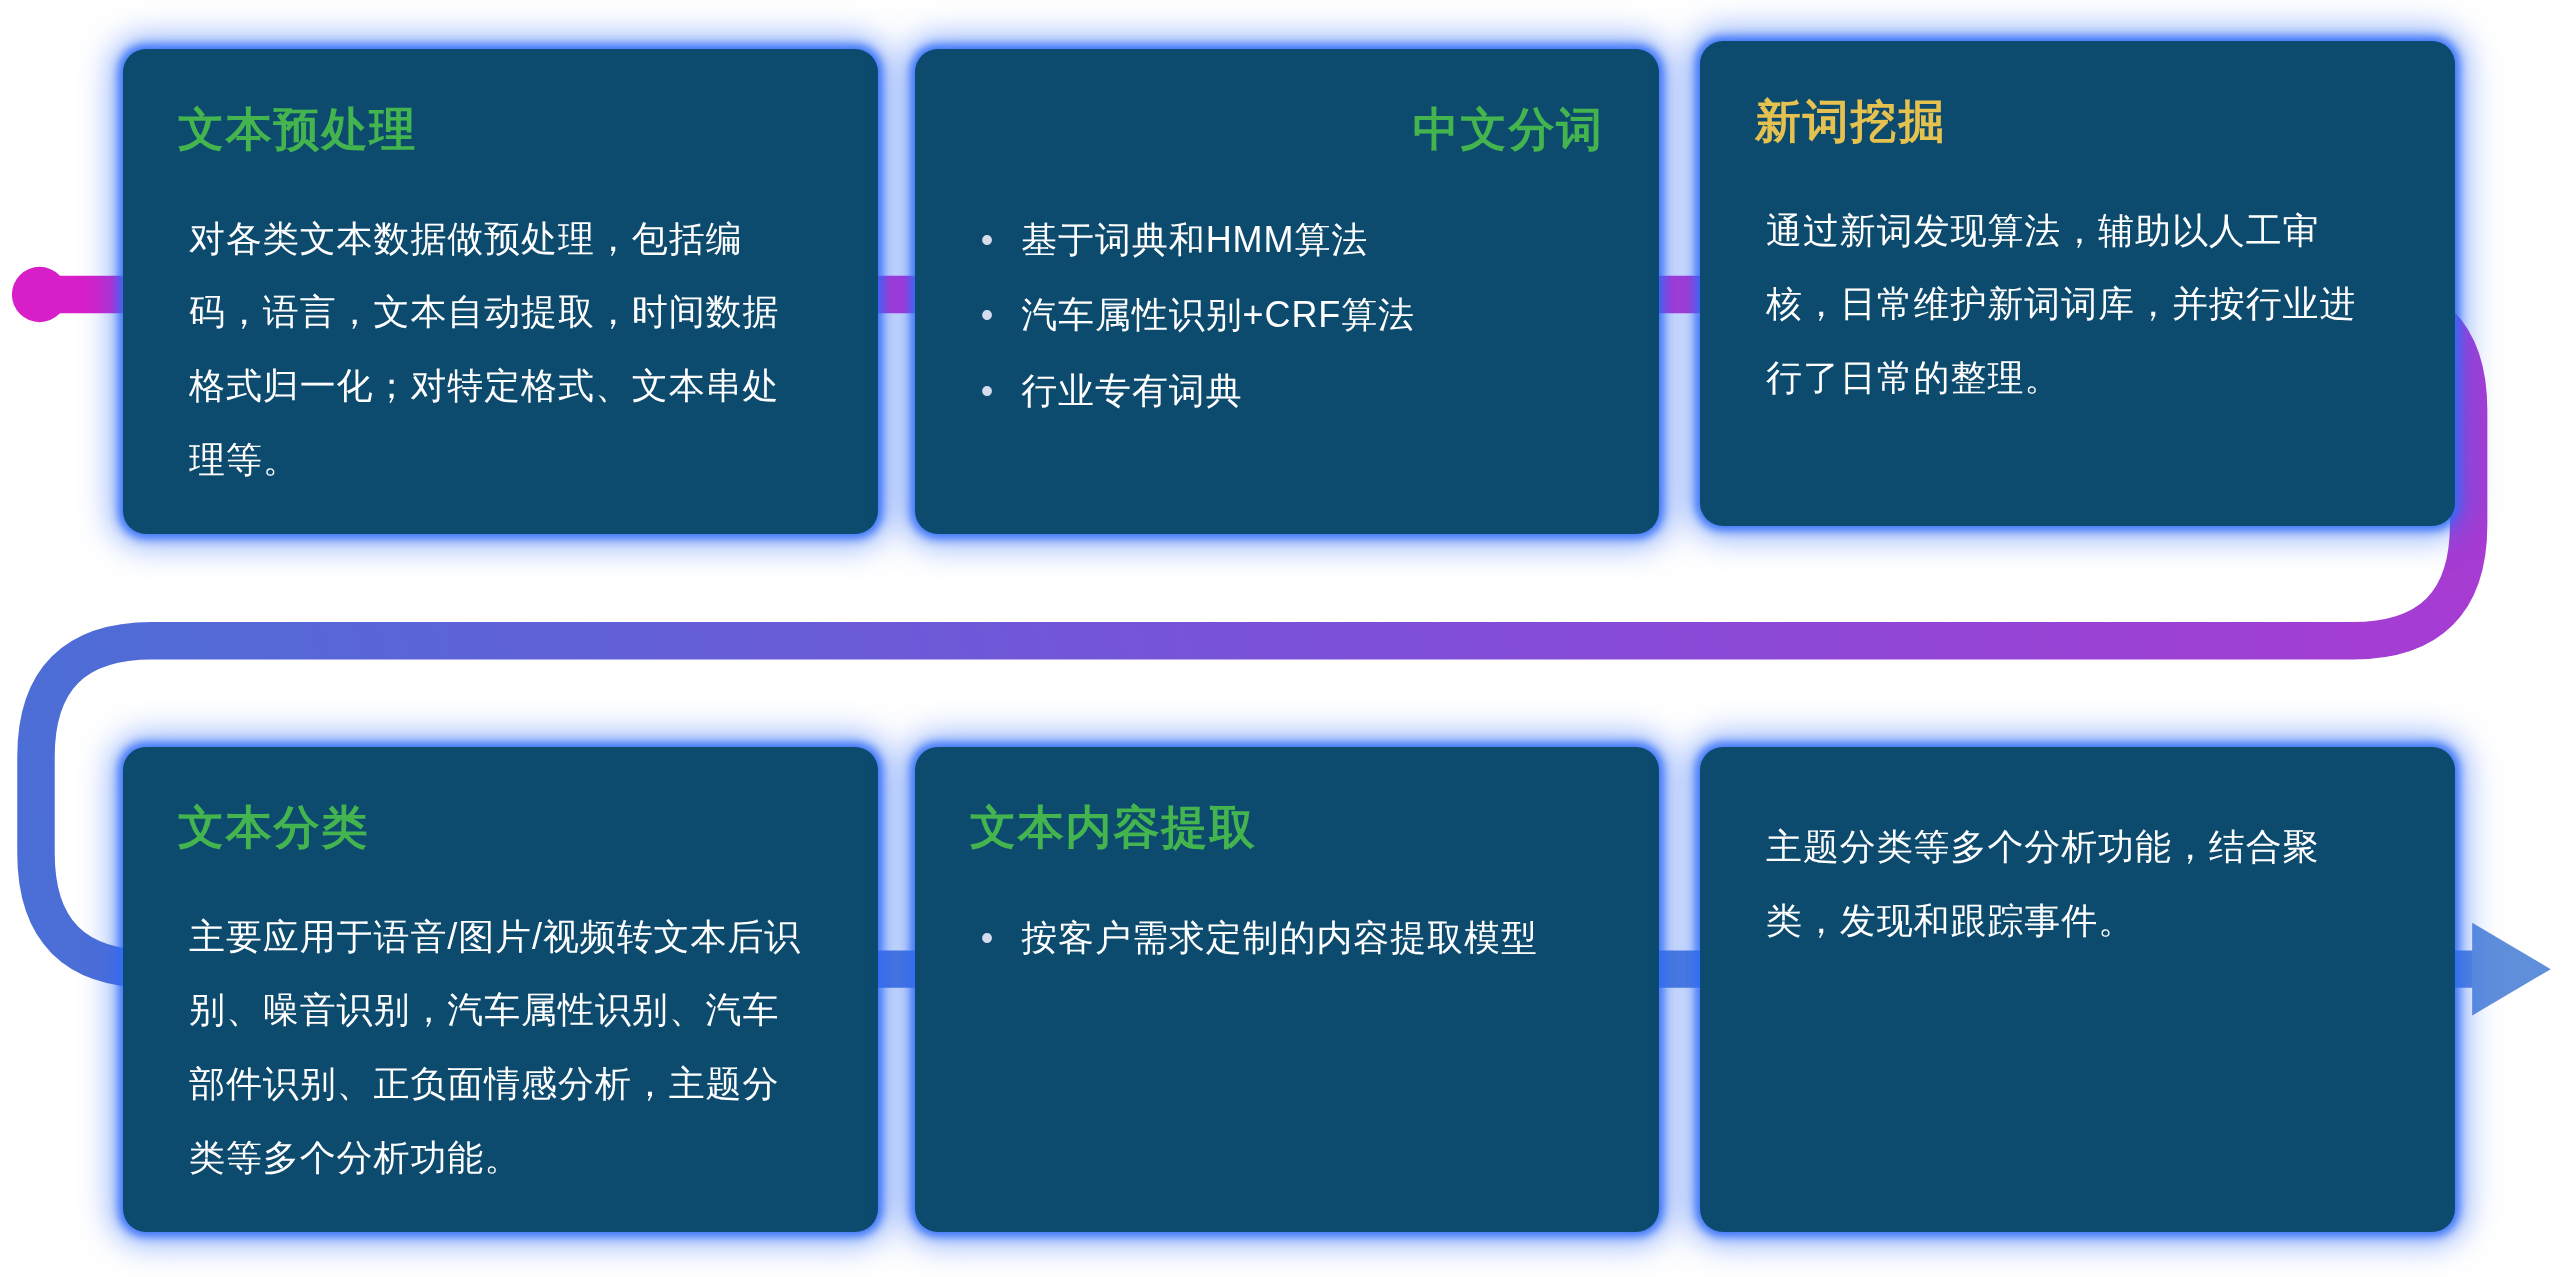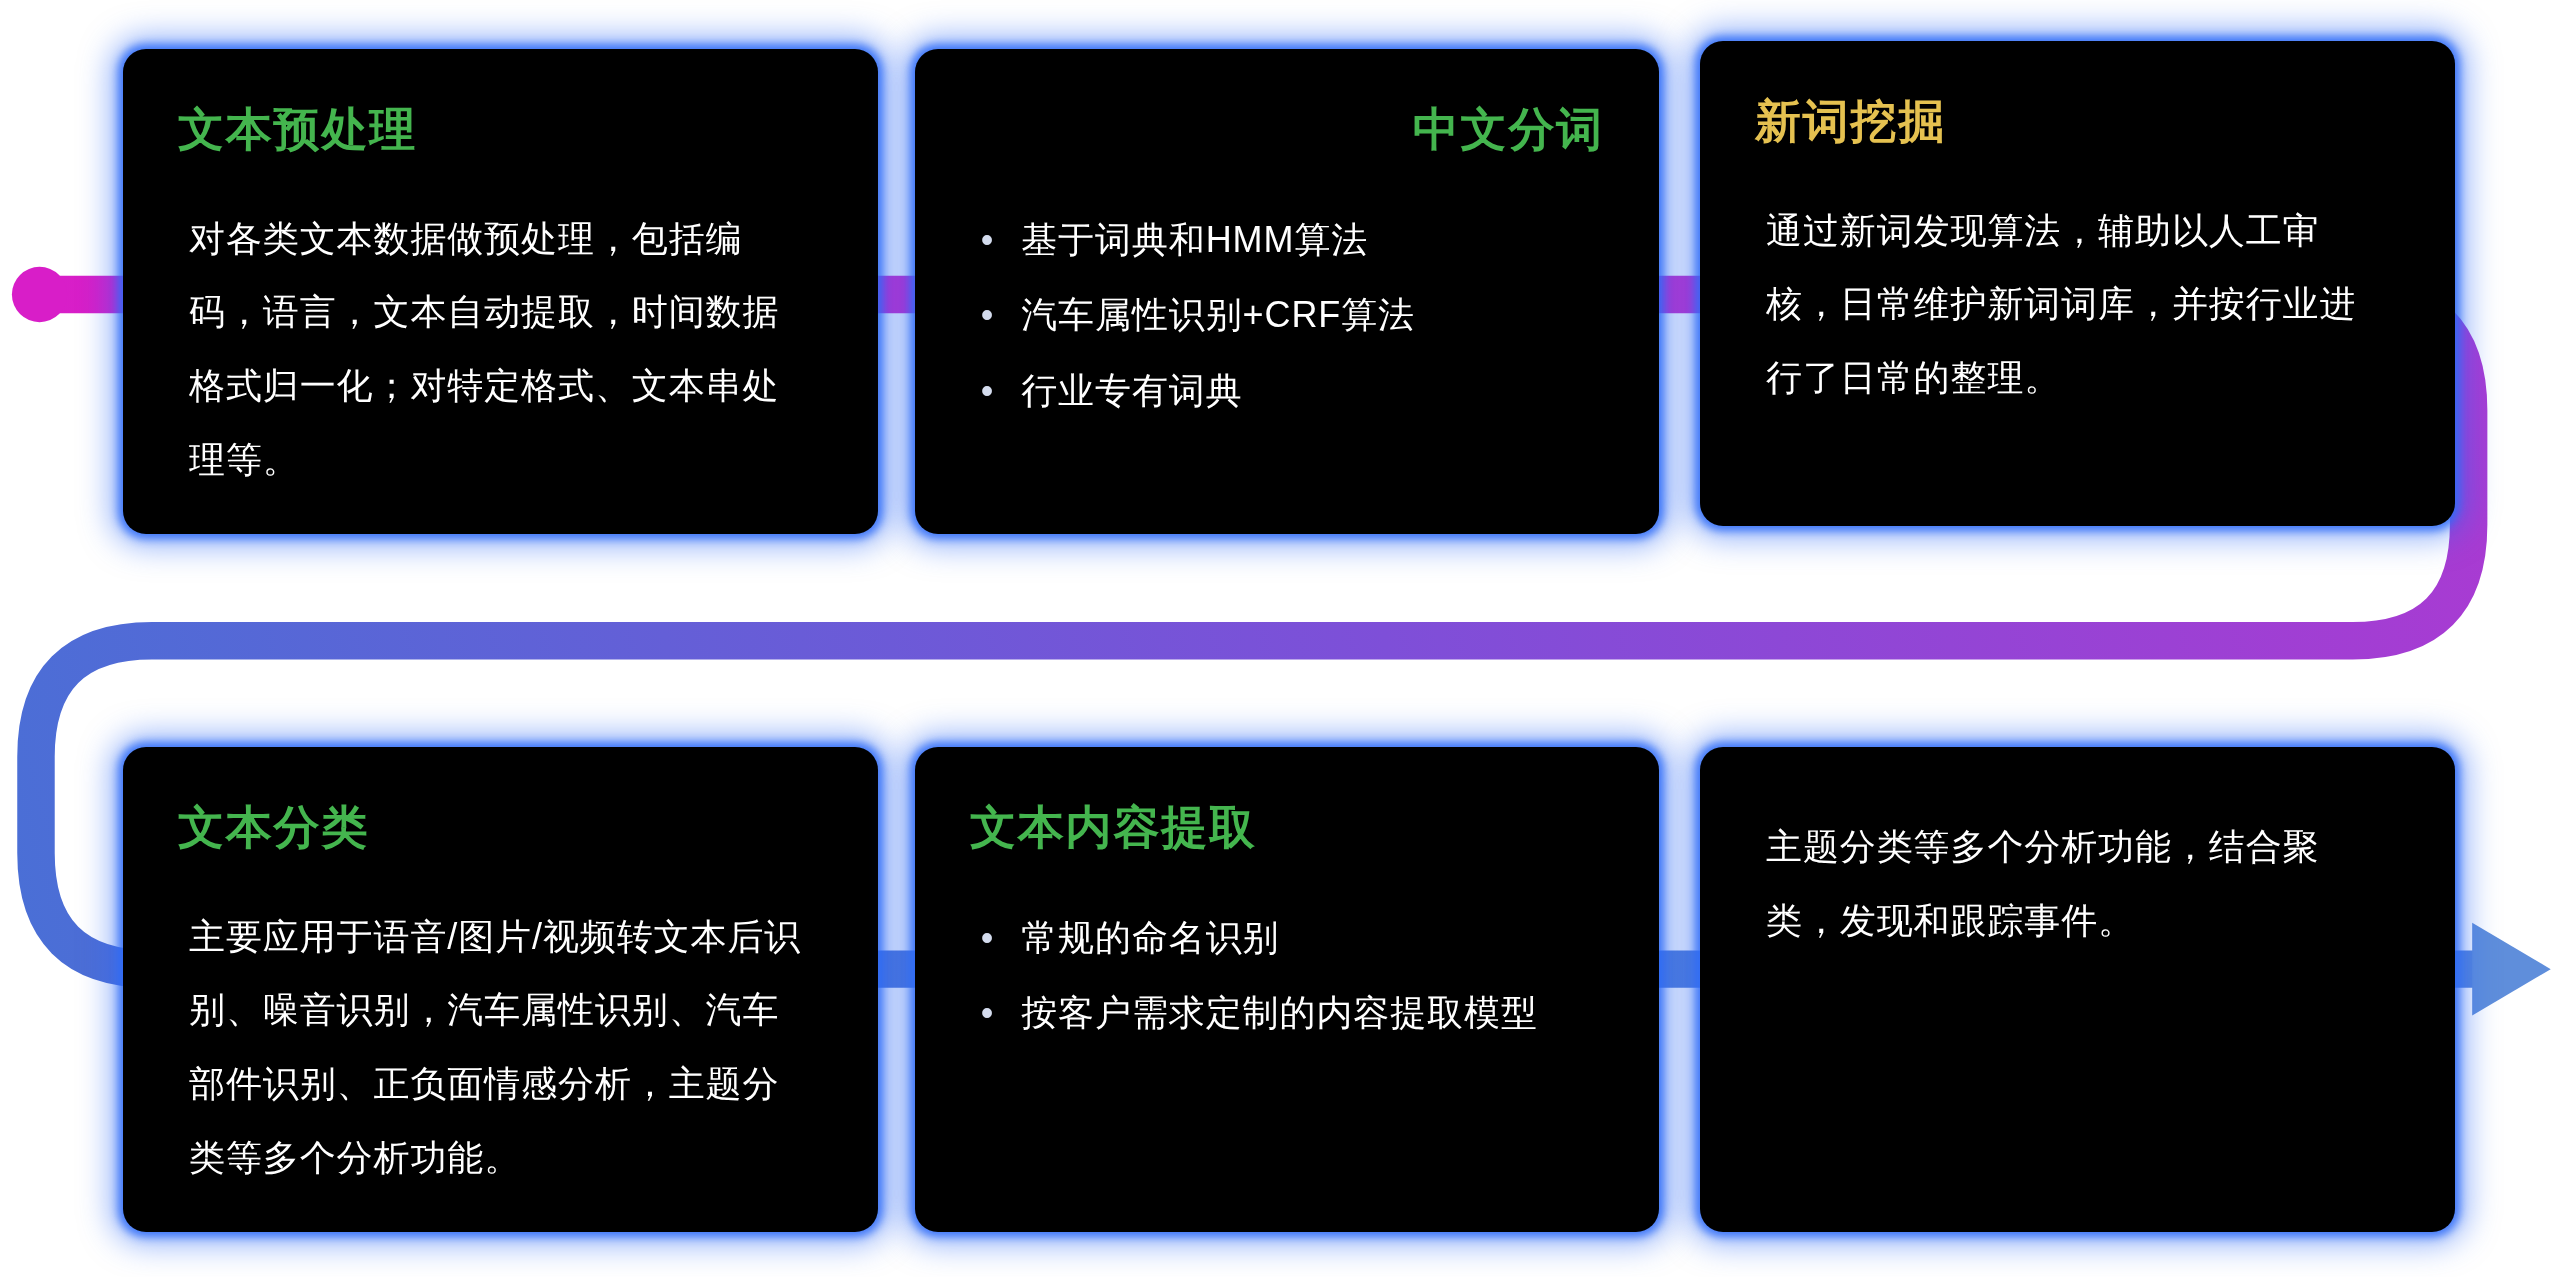--- a/index.html
+++ b/index.html
@@ -8,21 +8,21 @@
     font-family:"Liberation Sans","DejaVu Sans",sans-serif;
     overflow:hidden;
   }
   .canvas{position:relative;width:2576px;height:1277px;}
   .flow-svg{position:absolute;left:0;top:0;z-index:0;}
   .card{
     position:absolute;
     z-index:1;
     box-sizing:border-box;
     height:485px;
-    background:#000000;
+    background:#0c4a6e;
     border-radius:23px;
     padding:52px 55px 36px 55px;
     box-shadow:0 0 9px 4.5px rgba(47,108,248,0.85), 0 0 30px 12.5px rgba(47,108,248,0.50);
   }
   .card-title{
     margin:0 0 43px 0;
     font-size:46px;
     font-weight:bold;
     line-height:1.25;
     letter-spacing:1.8px;
@@ -105,23 +105,20 @@
 
   <div class="card" style="left:123px;top:747px;width:755px;">
     <h2 class="card-title" style="color: rgb(68, 181, 78);">文本分类</h2>
     <p class="card-body">主要应用于语音/图片/视频转文本后识别、噪音识别，汽车属性识别、汽车部件识别、正负面情感分析，主题分类等多个分析功能。</p>
   </div>
 
   <div class="card" style="left:915px;top:747px;width:744px;">
     <h2 class="card-title" style="color: rgb(68, 181, 78);">文本内容提取</h2>
     <ul class="bullets">
       <li>
-          <span>常规的命名识别</span>
-        </li>
-      <li>
           <span>按客户需求定制的内容提取模型</span>
         </li>
     </ul>
   </div>
 
   <div class="card" style="left:1700px;top:747px;width:755px;">
     <p class="card-body">主题分类等多个分析功能，结合聚类，发现和跟踪事件。</p>
   </div>
 
 </div>

